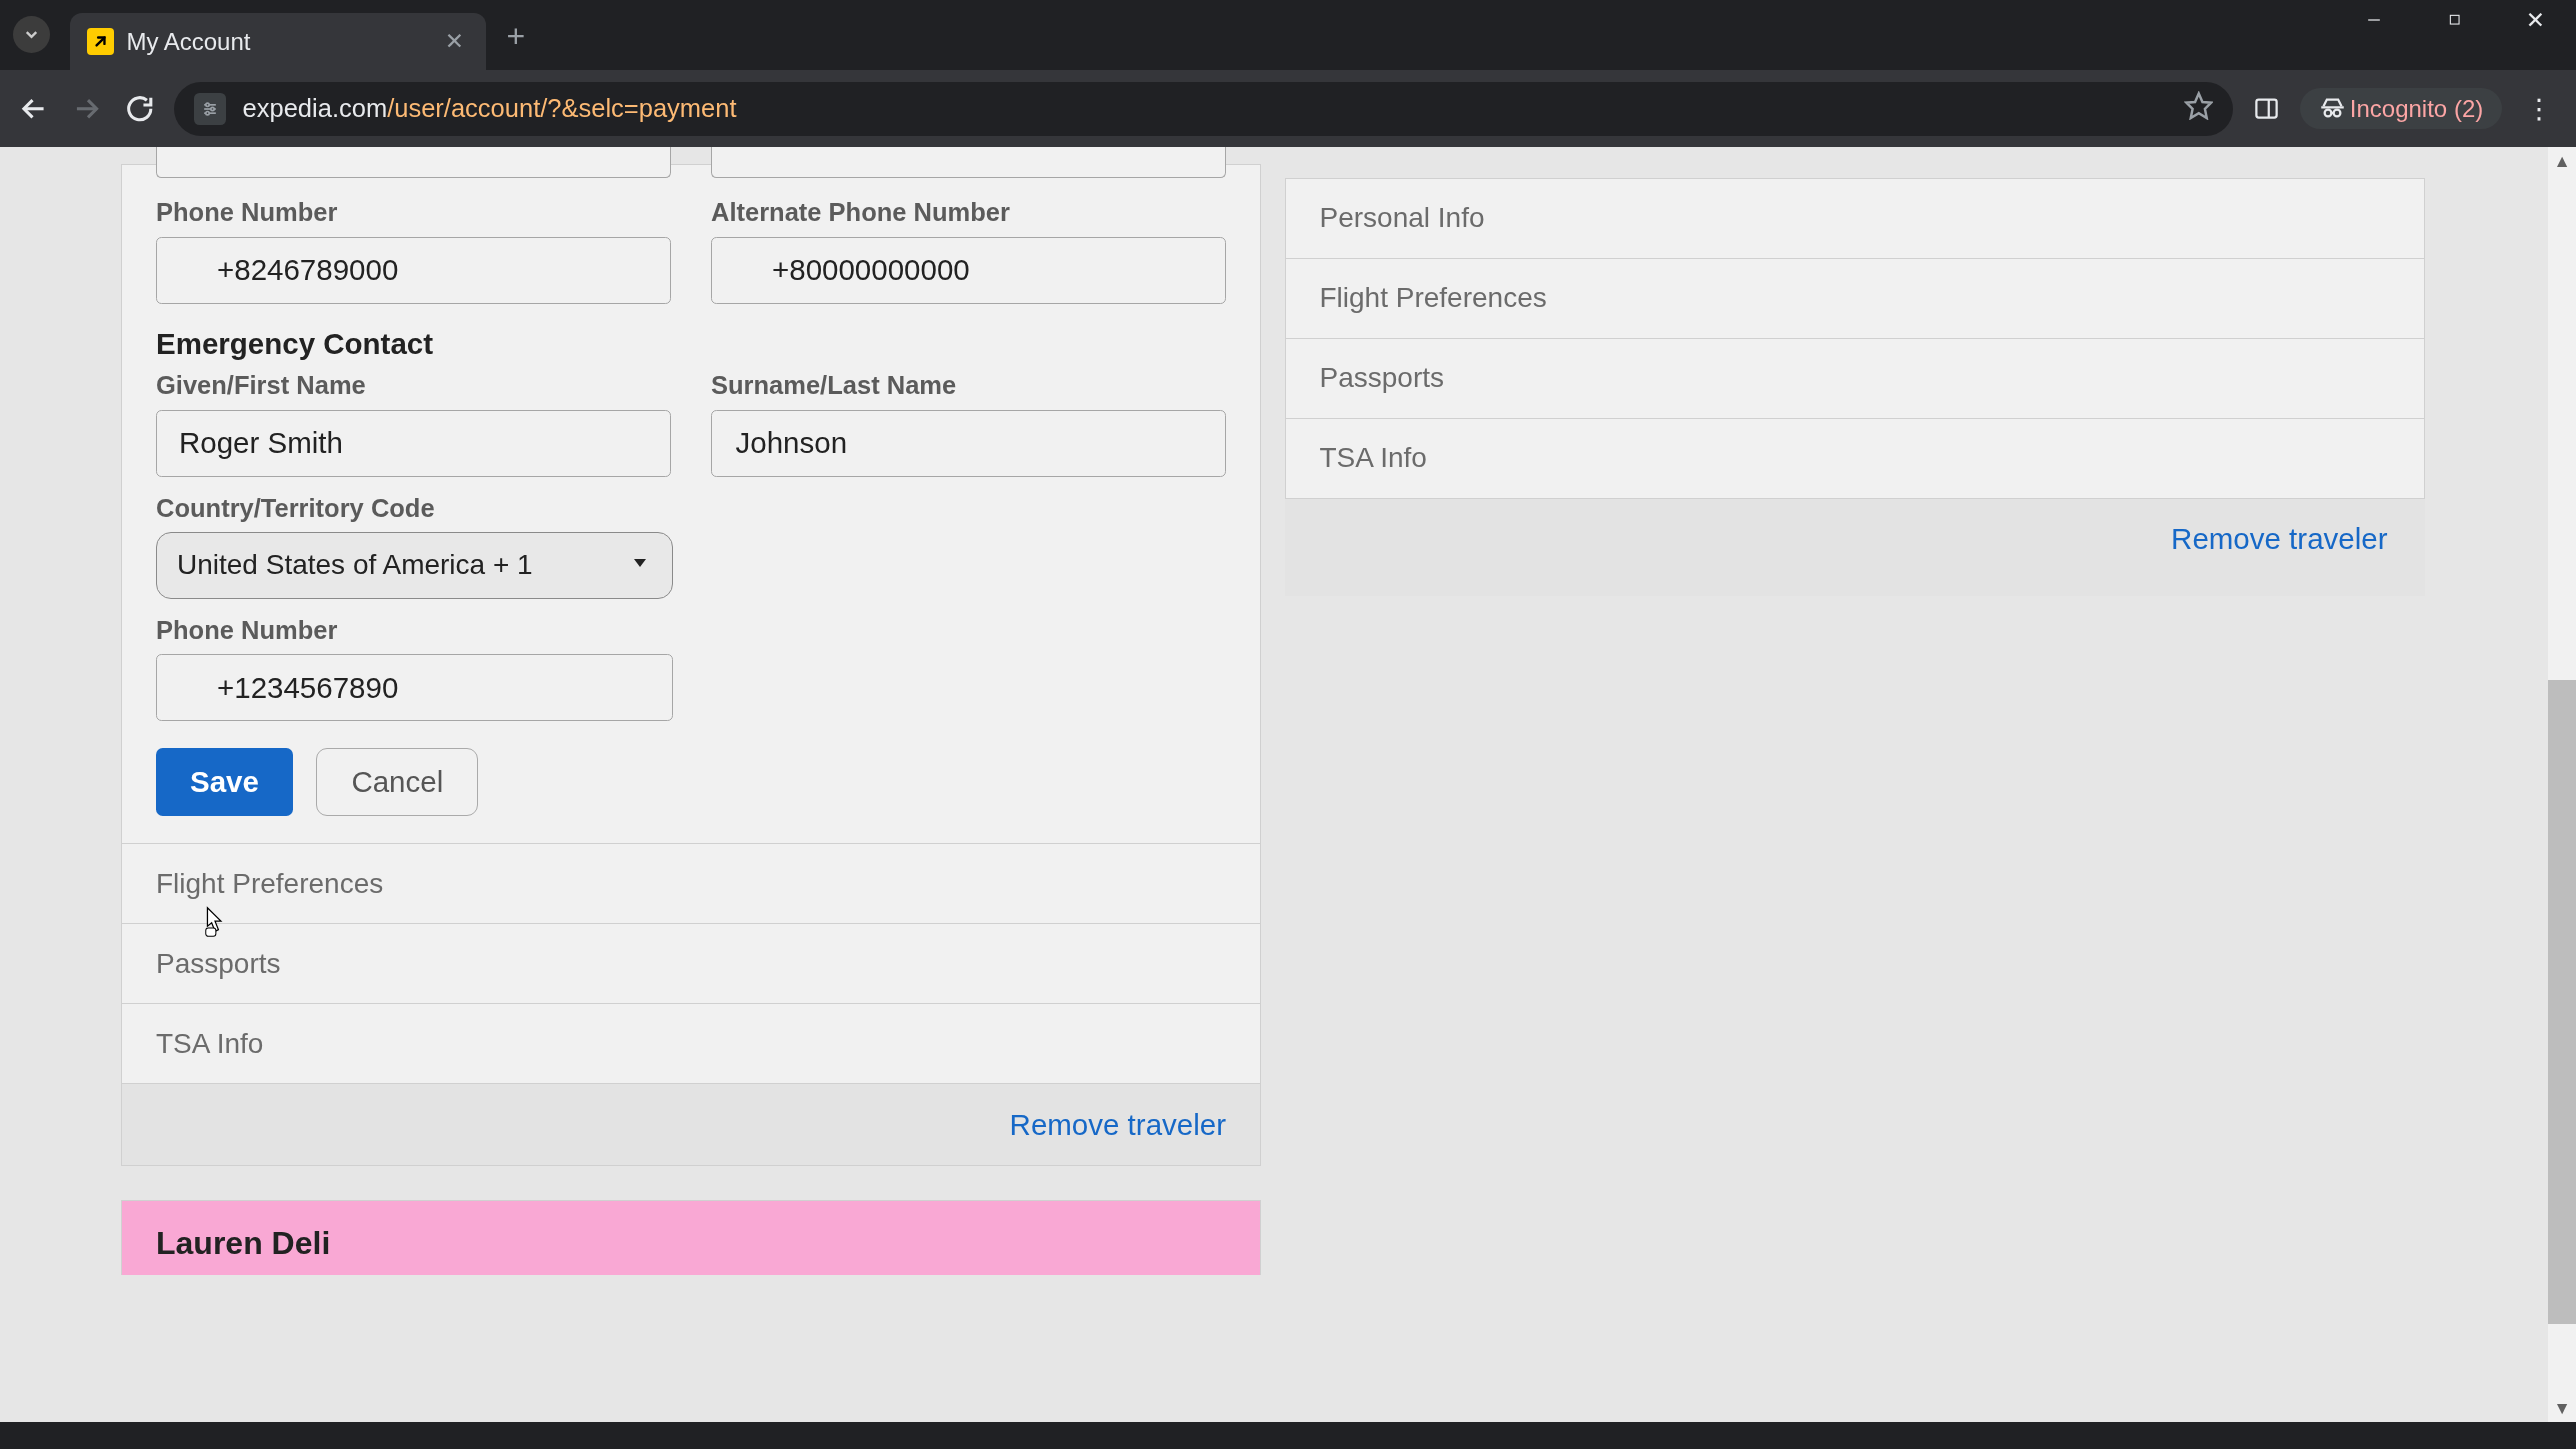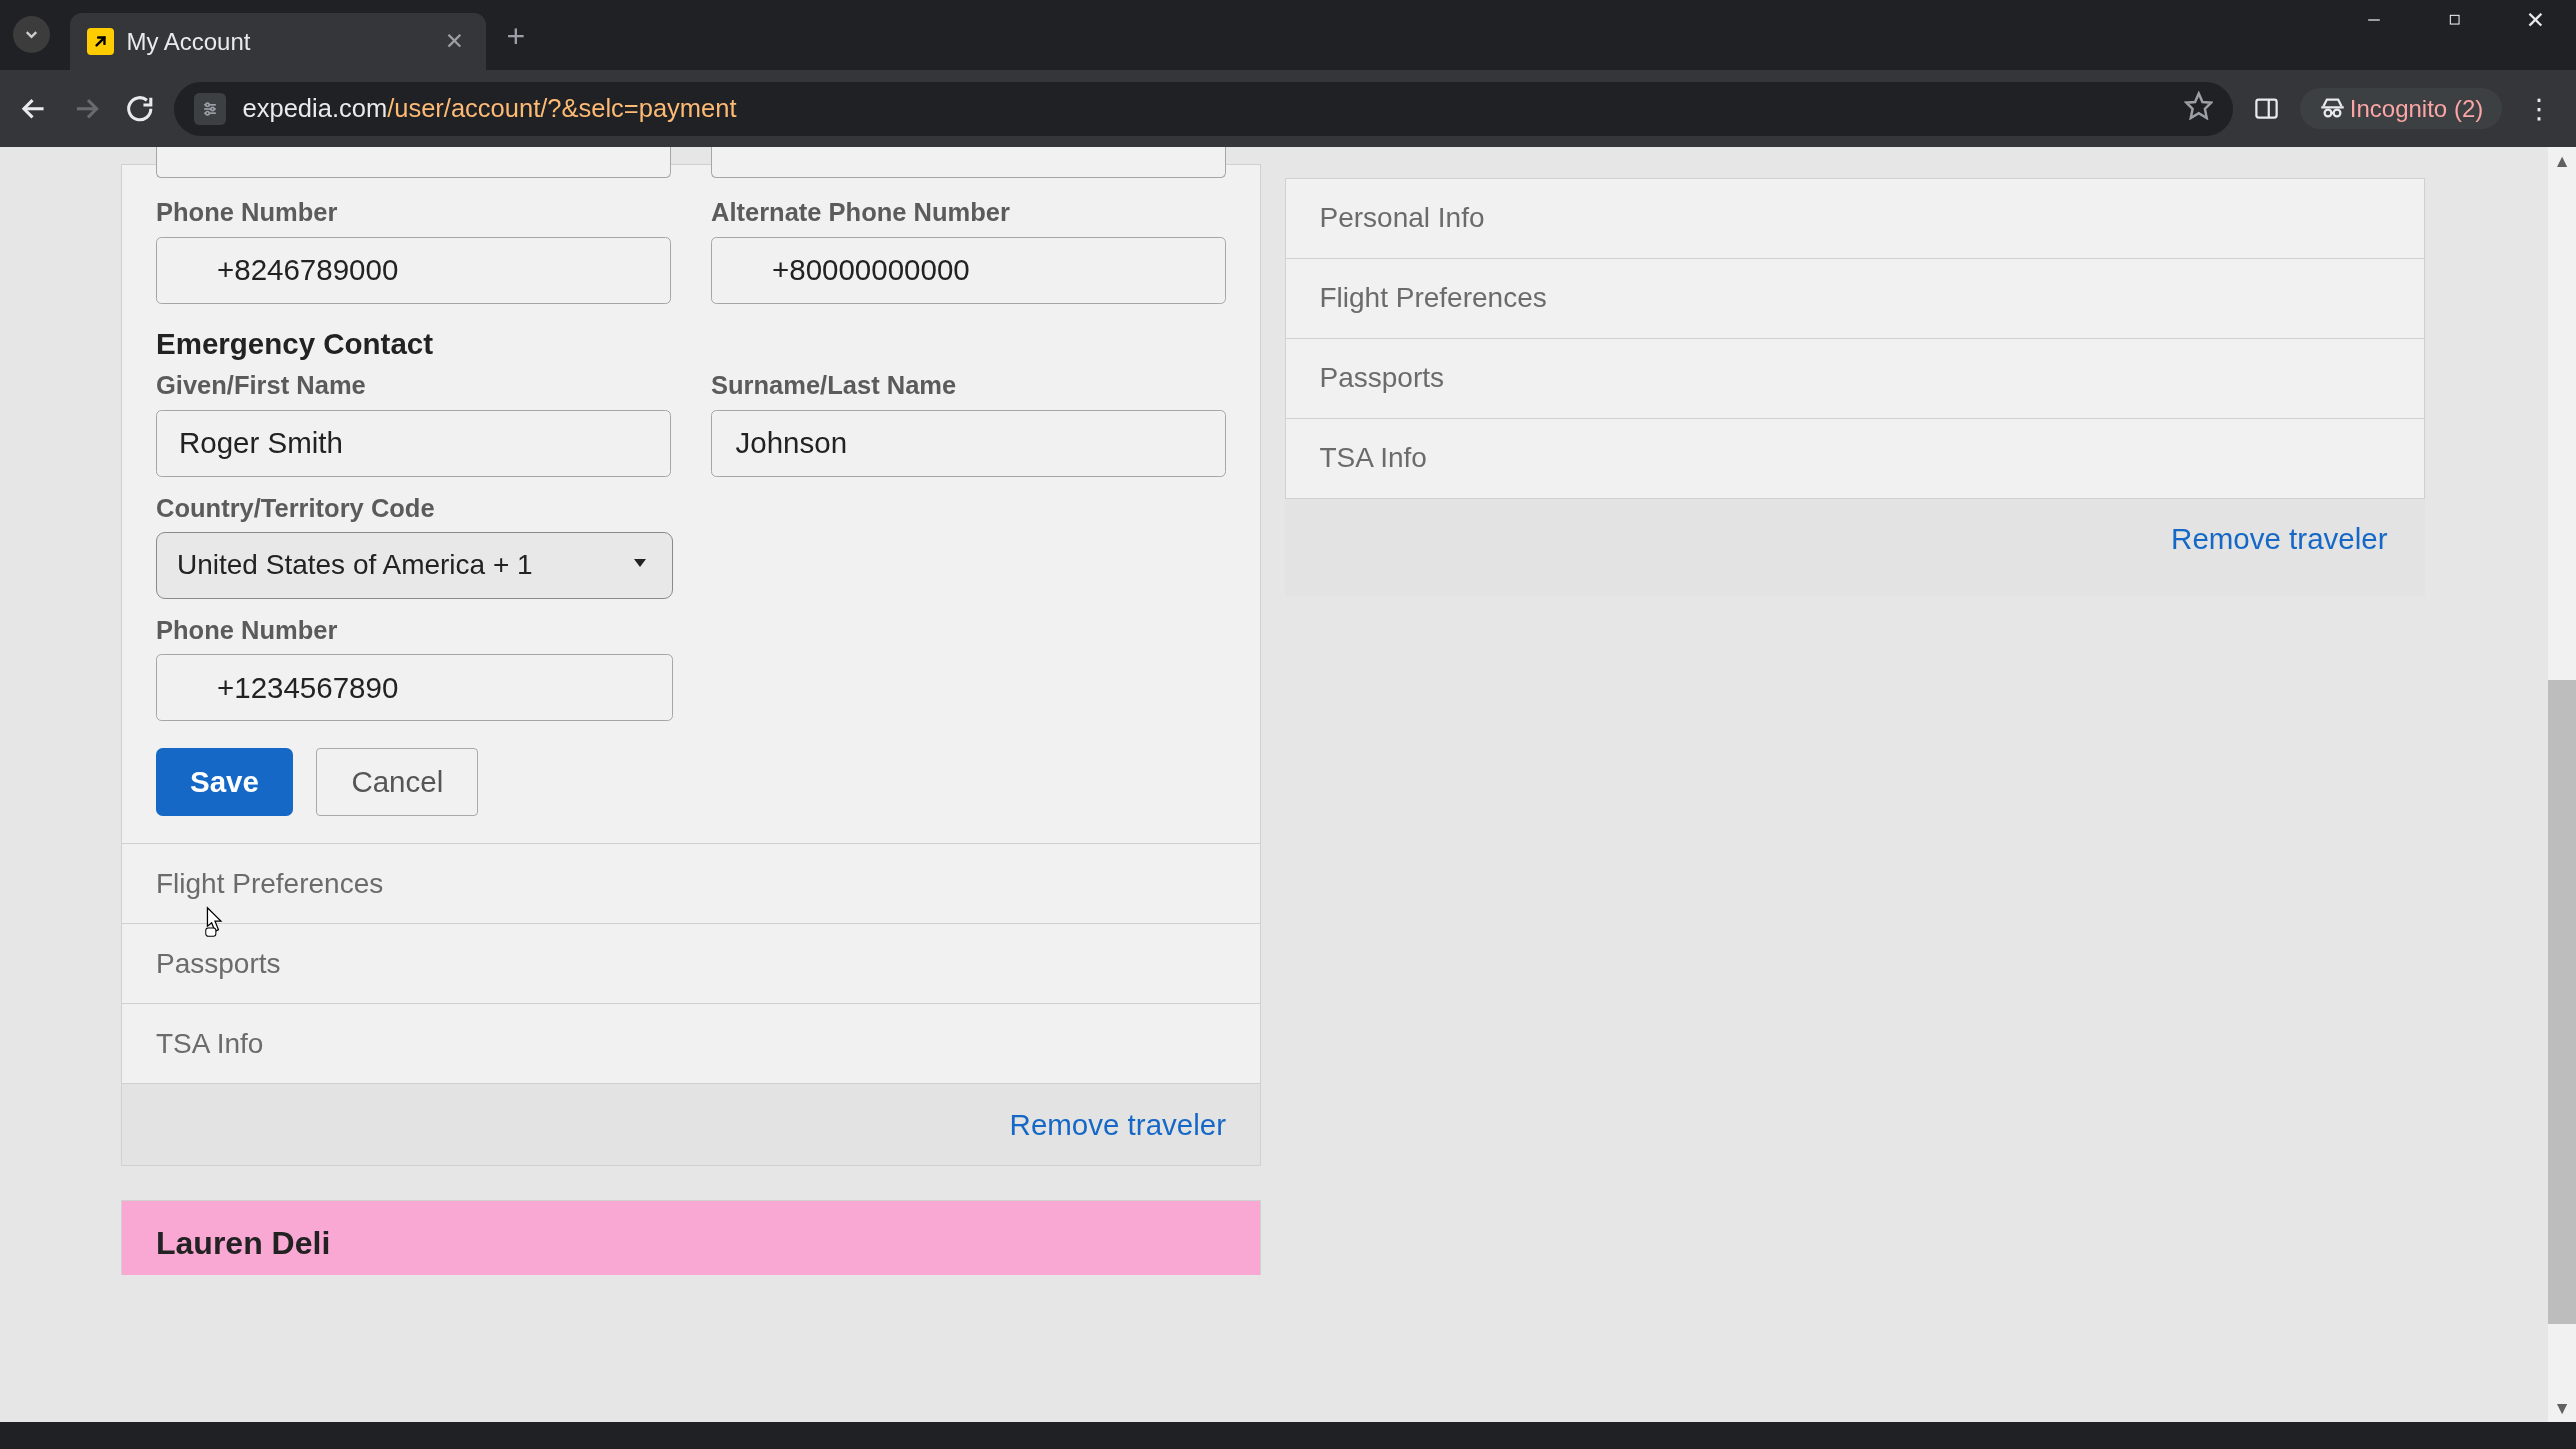--- a/index.html
+++ b/index.html
@@ -45,28 +45,28 @@
   .left-col { width: 1140px; }
   .right-col { width: 1140px; }
   
   .form-card { background: #f1f1f1; border: 0.7px solid #d0d0d0; border-radius: 0; padding: 0; margin-top: -6.7px; }
   .form-inner { padding: 10px 34px 27px; }
   .form-row { display: flex; gap: 40px; margin-top: 10px; }
   .form-group { flex: 1; }
   .label { color: #5b5b5b; font-size: 25.5px; font-weight: 600; margin-bottom: 9.4px; display:block; }
   .text-input { width: 100%; height: 67px; border: 0.7px solid #a6a6a6; border-radius: 5.4px; background: #f1f1f1; padding: 0 27px 0 60px; font-size: 29.5px; color: #222; }
   .text-input.short { width: 517px; }
-  .select-input { width: 517px; height: 67px; border: 0.7px solid #8a8a8a; border-radius: 9px; background: #e8e8e8; padding: 0 20px; font-size: 28px; color: #222; display:flex; align-items:center; justify-content:space-between; cursor:pointer; }
+  .select-input { width: 517px; height: 67px; border: 0.7px solid #8a8a8a; border-radius: 15px; background: #e8e8e8; padding: 0 20px; font-size: 28px; color: #222; display:flex; align-items:center; justify-content:space-between; cursor:pointer; }
   .select-caret { font-size: 25.5px; color:#222; }
   
   .section-heading { font-size: 29.5px; font-weight: 700; color: #222; margin-top: 23.5px; margin-bottom: 6.7px; }
   
   .btn-row { display:flex; gap: 23.5px; margin-top: 27px; }
   .btn-primary { background:#1668c7; color:#fff; border:none; border-radius:6.7px; padding: 16px 34px; font-size: 29.5px; font-weight:600; cursor:pointer; }
-  .btn-secondary { background:#f1f1f1; color:#555; border:0.7px solid #aaa; border-radius:4px; padding: 16px 34px; font-size: 29.5px; cursor:pointer; }
+  .btn-secondary { background:#f1f1f1; color:#555; border:0.7px solid #aaa; border-radius:11px; padding: 16px 34px; font-size: 29.5px; cursor:pointer; }
   
   .list-item { border-top:0.7px solid #d0d0d0; padding: 23.5px 34px; font-size: 28px; color:#6b6b6b; cursor:pointer; background:#f1f1f1; }
   
   .remove-bar { background:#e3e3e3; padding: 23.5px 34px; text-align:right; }
   .remove-link { color:#1668c7; font-size:29.5px; cursor:pointer; }
   
   .traveler-name-block { background:#f9a8d4; border:0.7px solid #d0d0d0; margin-top: 34px; padding: 23.5px 34px 13.4px; font-size:32px; font-weight:700; color:#222; border-bottom:none; }
   
   .right-card { background:#f1f1f1; border:0.7px solid #d0d0d0; margin-top: 6.7px; }
   .right-list-item { border-bottom:0.7px solid #d0d0d0; padding: 23.5px 34px; font-size: 28px; color:#6b6b6b; cursor:pointer; }

